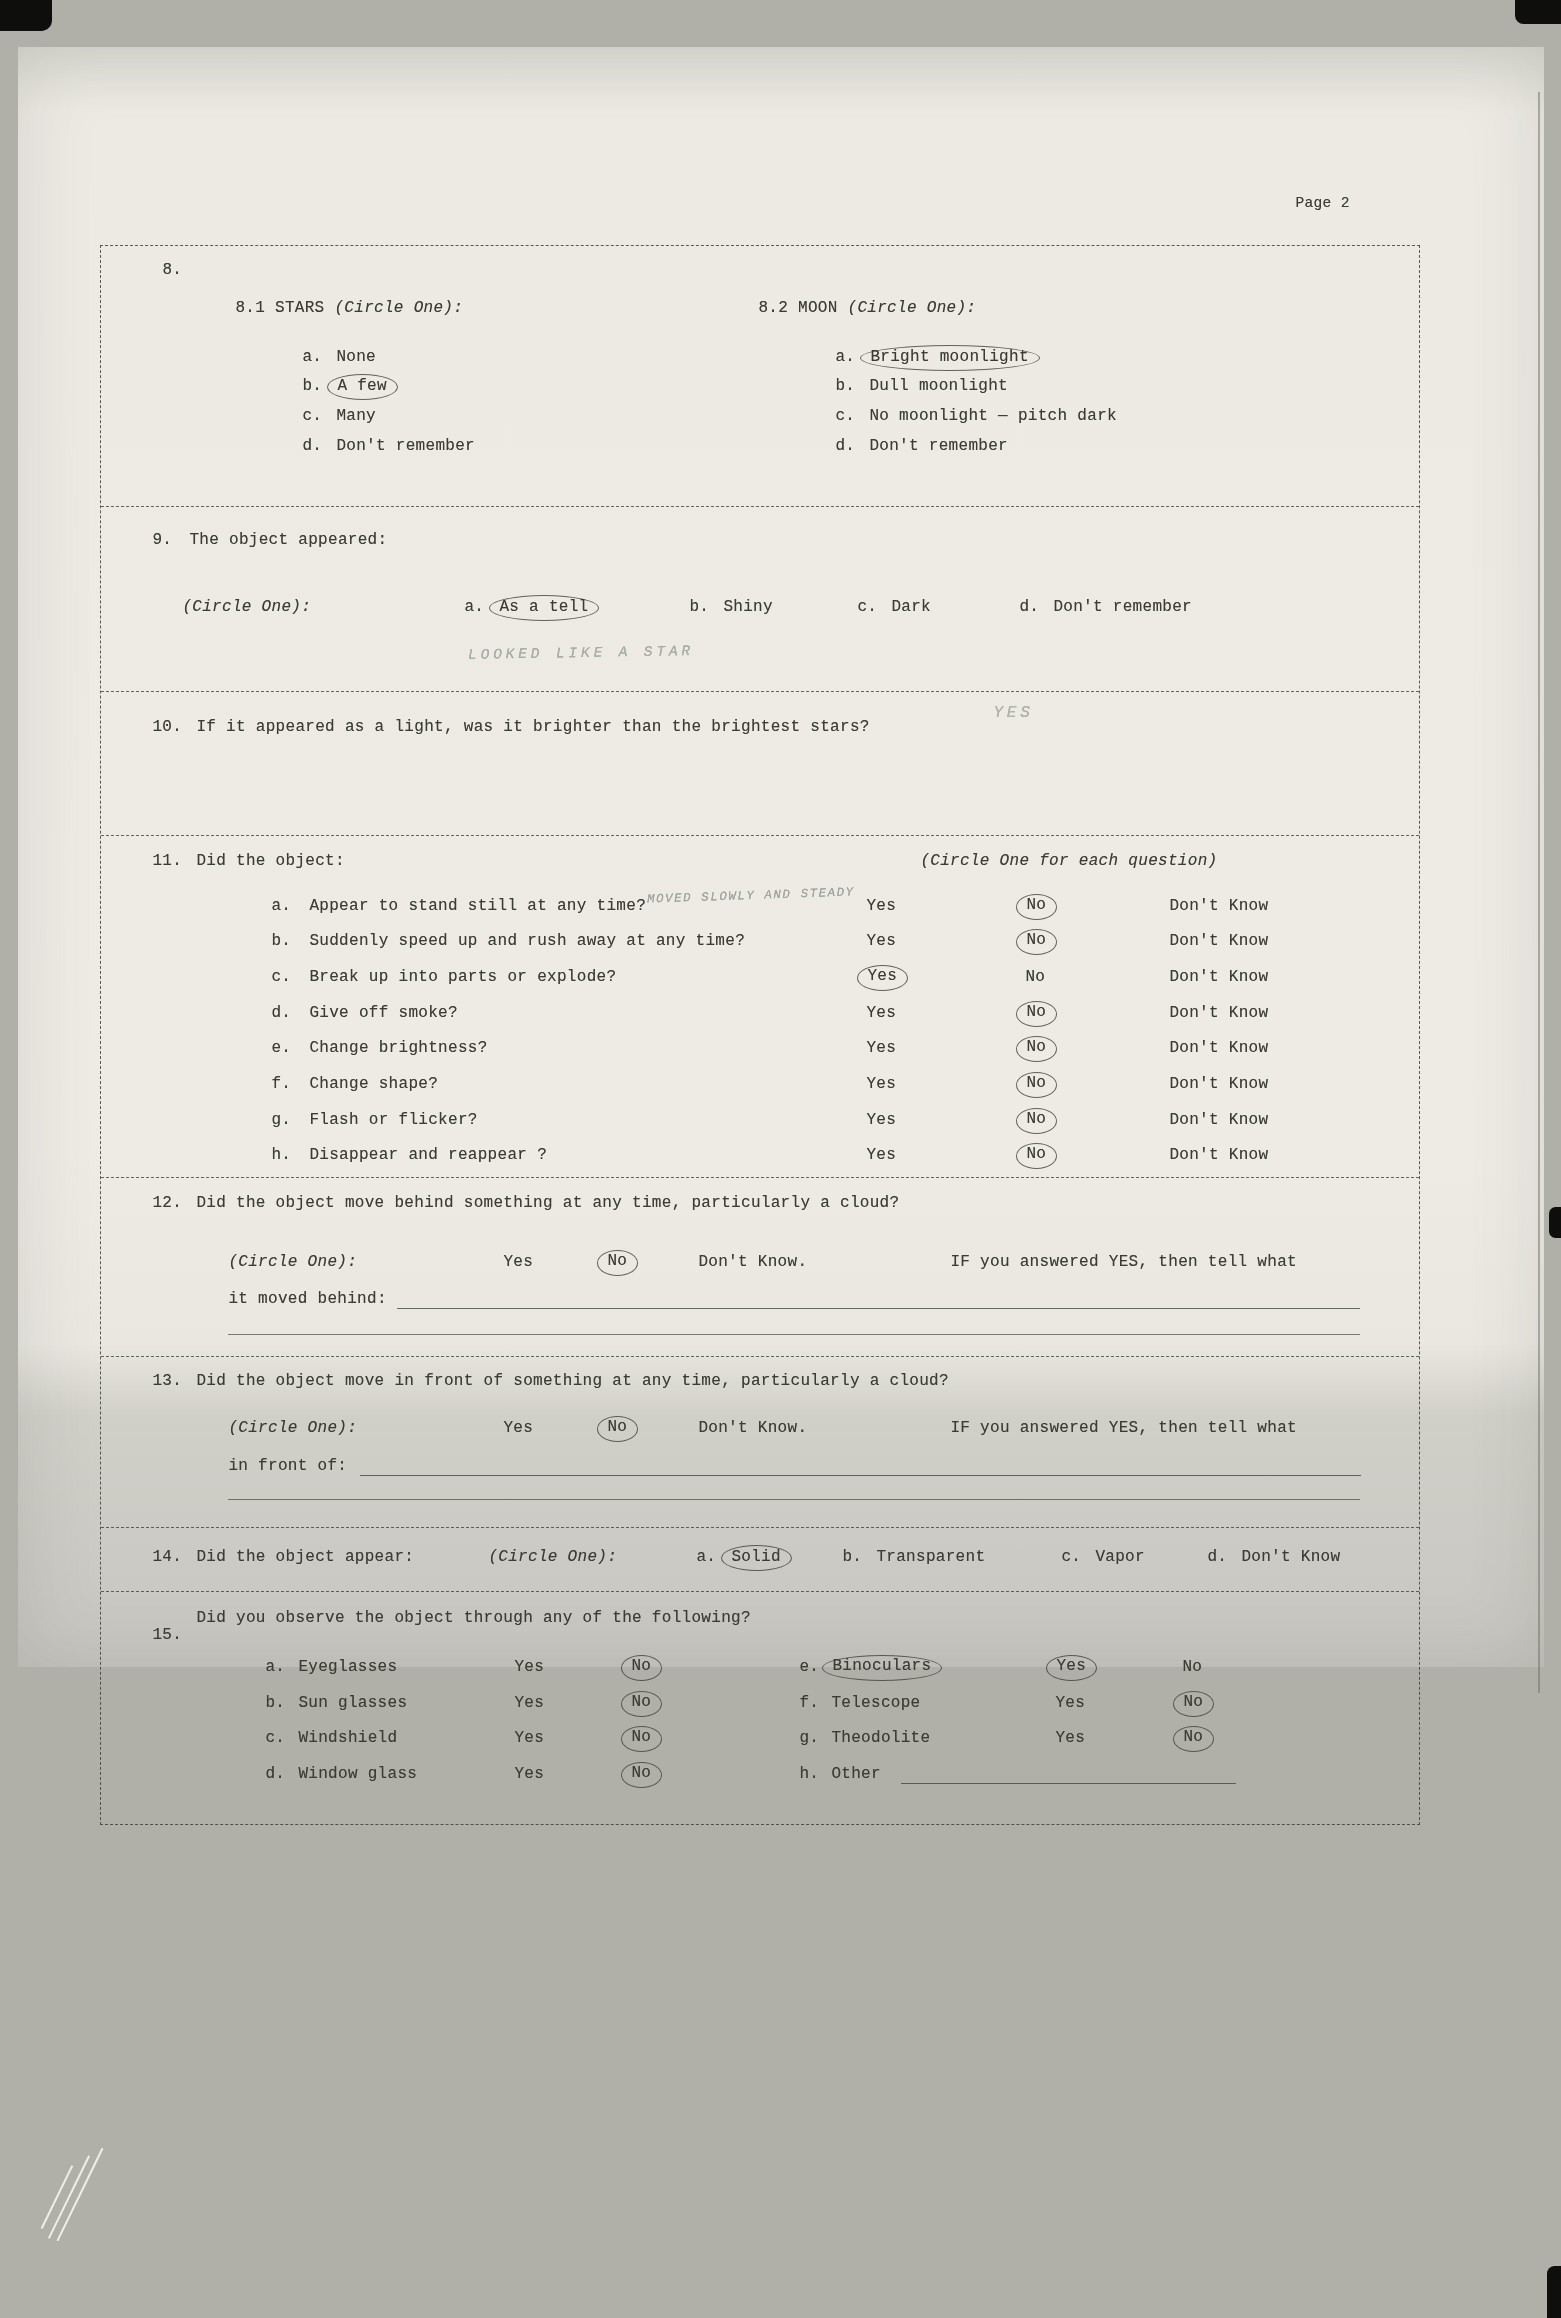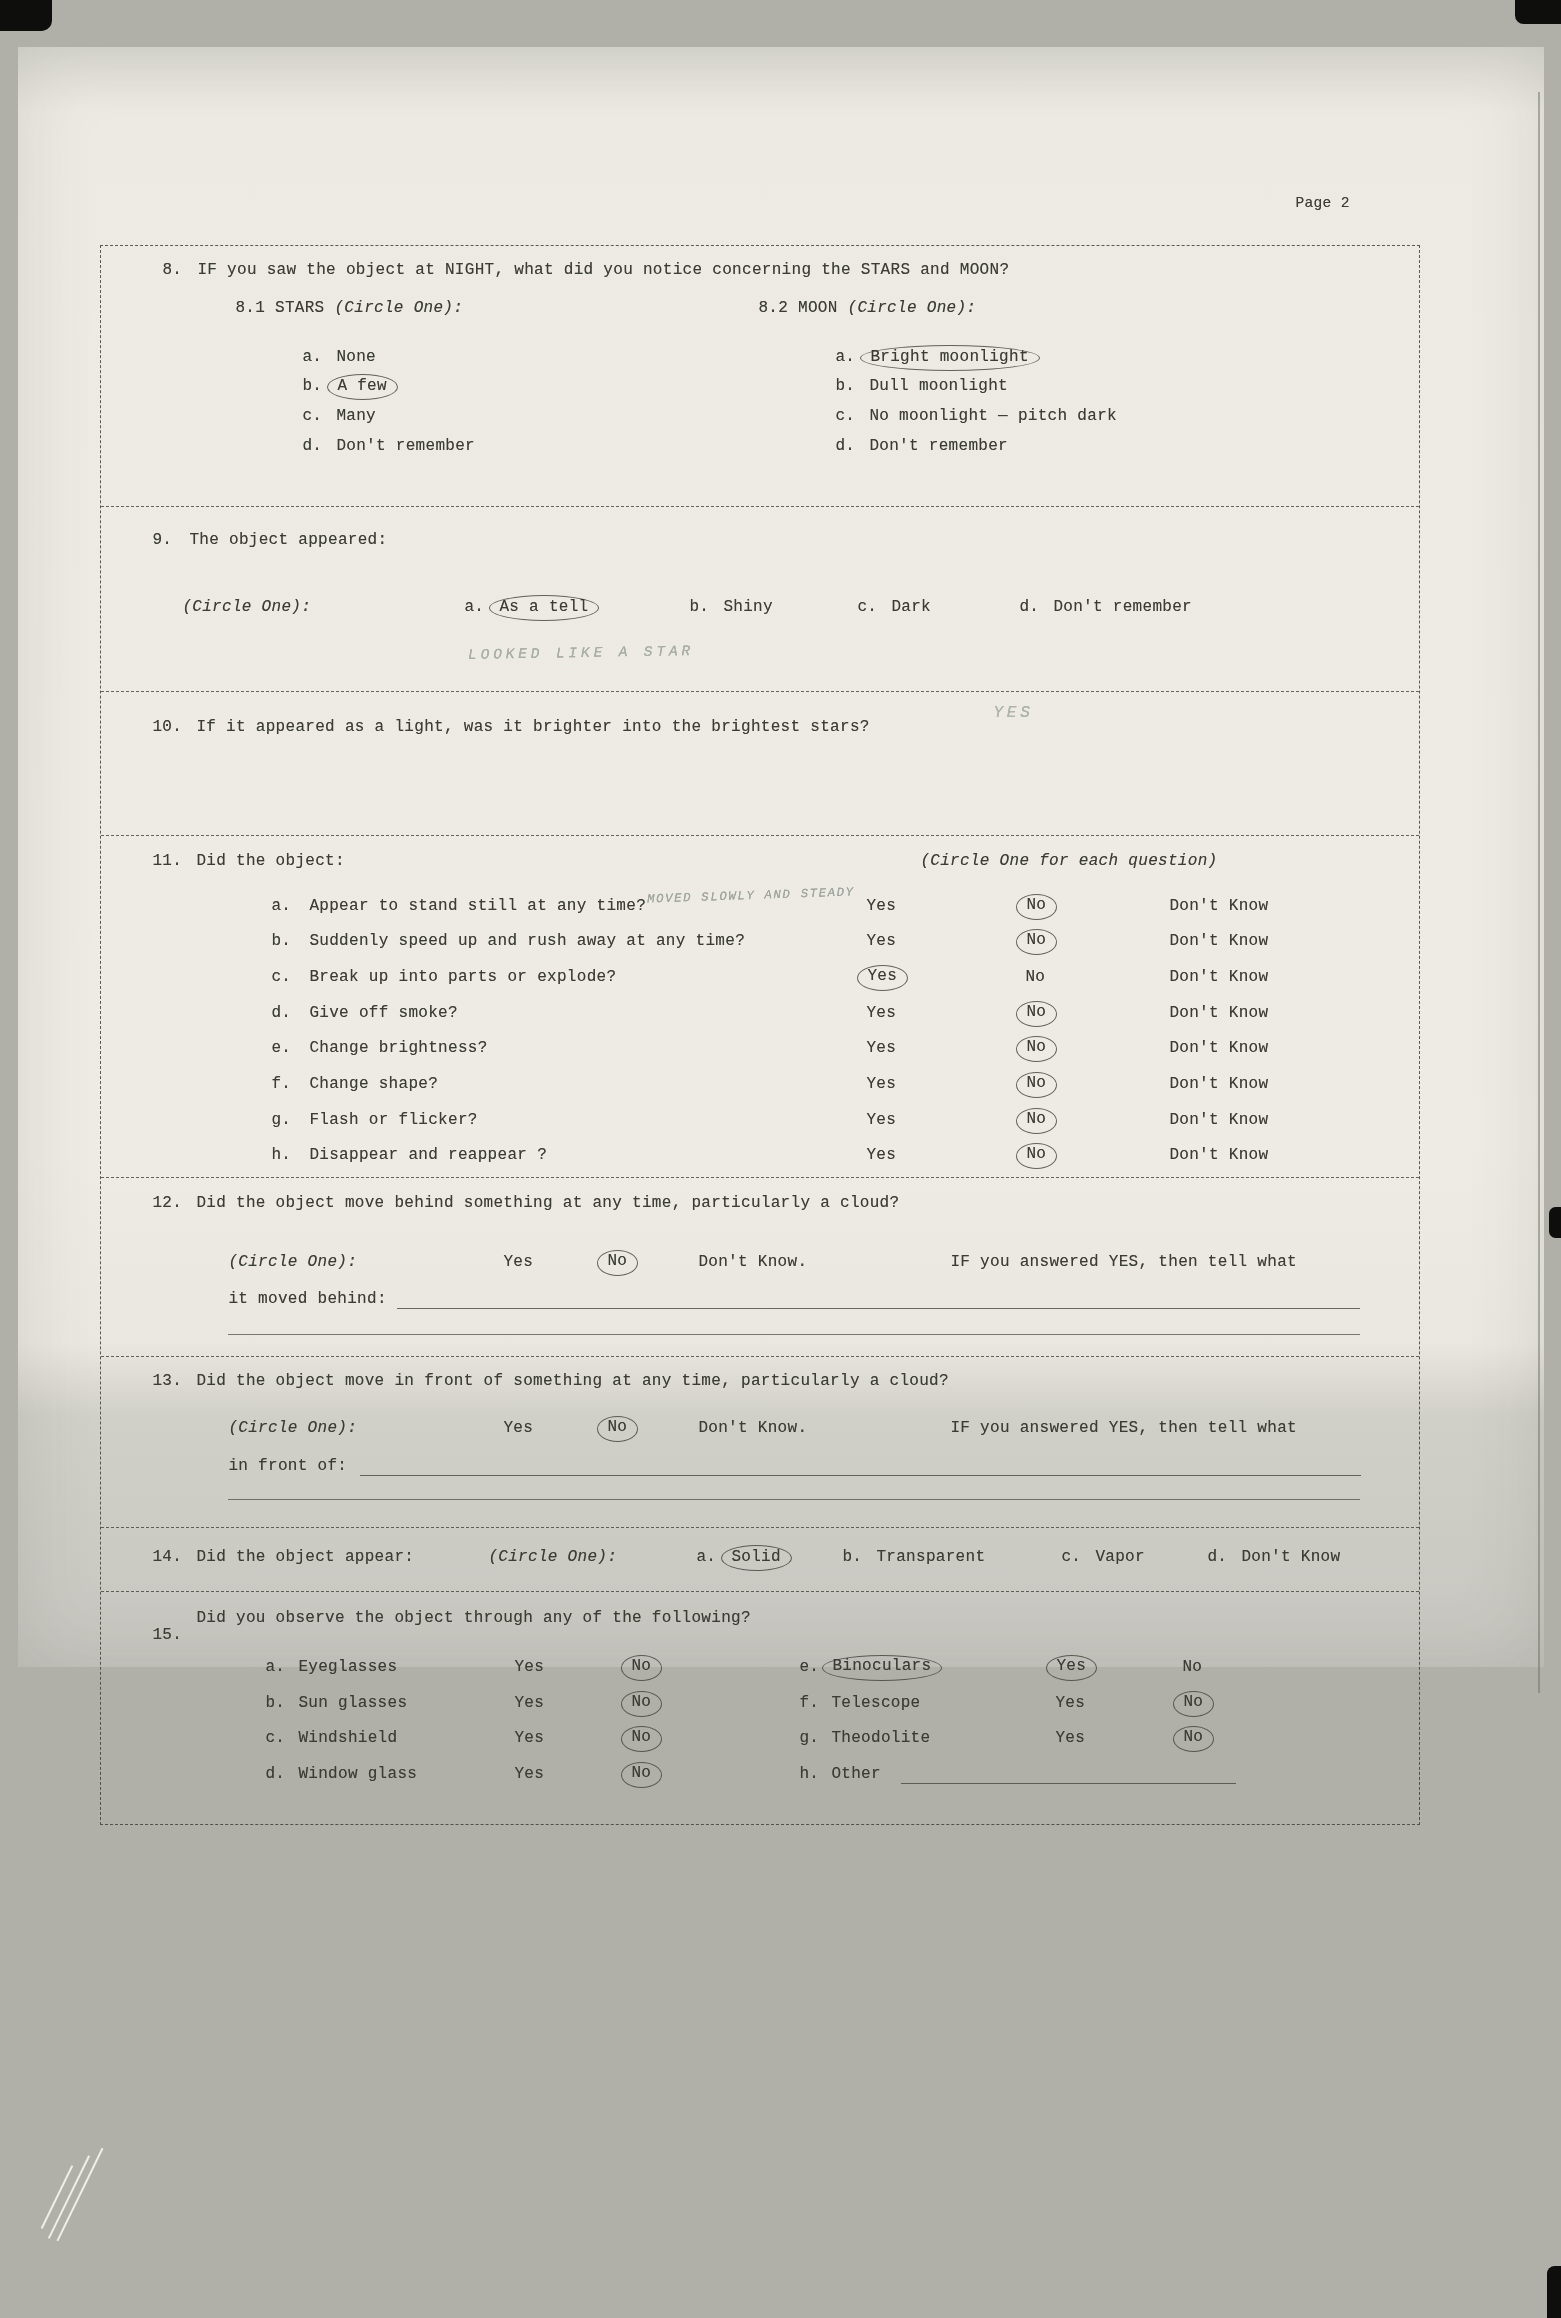--- a/index.html
+++ b/index.html
@@ -45,21 +45,20 @@
 
 <div class="scan">
   <div class="paper txtshadow">
 
     <div class="pagelabel" style="position:absolute;left:1277px;top:148px;">Page 2</div>
 
     <div class="formbox" style="left:82px;top:198px;">
 
       <section class="sec" style="height:260px;">
         <span class="abs" style="left:61px;top:15px">8.</span>
-        <span class="abs" style="left:96px;top:15px">IF you saw the object at NIGHT, what did you notice concerning the STARS and MOON?</span>
 
         <span class="abs" style="left:134px;top:53px"><span>8.1 STARS</span> <i class="it">(Circle One):</i></span>
         <span class="abs" style="left:657px;top:53px"><span>8.2 MOON</span> <i class="it">(Circle One):</i></span>
 
         <span class="abs" style="left:201px;top:102px"><span class="letter">a.</span><span>None</span></span>
         <span class="abs" style="left:201px;top:131px"><span class="letter">b.</span><span class="circ">A few</span></span>
         <span class="abs" style="left:201px;top:161px"><span class="letter">c.</span><span>Many</span></span>
         <span class="abs" style="left:201px;top:191px"><span class="letter">d.</span><span>Don't remember</span></span>
 
         <span class="abs" style="left:734px;top:102px"><span class="letter">a.</span><span class="circ">Bright moonlight</span></span>
@@ -76,21 +75,21 @@
         <span class="abs" style="left:363px;top:91px"><span class="letter">a.</span><span class="circ">As a tell</span></span>
         <span class="abs" style="left:588px;top:91px"><span class="letter">b.</span><span>Shiny</span></span>
         <span class="abs" style="left:756px;top:91px"><span class="letter">c.</span><span>Dark</span></span>
         <span class="abs" style="left:918px;top:91px"><span class="letter">d.</span><span>Don't remember</span></span>
 
         <span class="abs hand hand9" style="left:367px;top:138px">LOOKED  LIKE  A  STAR</span>
       </section>
 
       <section class="sec" style="height:143px;">
         <span class="abs" style="left:51px;top:26px">10.</span>
-        <span class="abs" style="left:95px;top:26px">If it appeared as a light, was it brighter into the brightest stars?</span>
+        <span class="abs" style="left:95px;top:26px">If it appeared as a light, was it brighter than the brightest stars?</span>
         <span class="abs hand hand10" style="left:892px;top:12px">YES</span>
       </section>
 
       <section class="sec" style="height:341px;">
         <span class="abs" style="left:51px;top:16px">11.</span>
         <span class="abs" style="left:95px;top:16px">Did the object:</span>
         <i class="abs it" style="left:819px;top:16px">(Circle One for each question)</i>
         <span class="abs hand hand11" style="left:546px;top:53px">MOVED SLOWLY AND STEADY</span>
 
         <span class="abs" style="left:170px;top:61px">a.</span>

